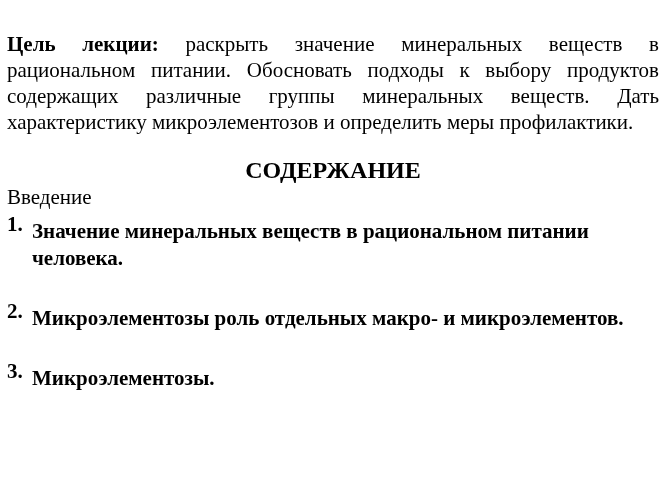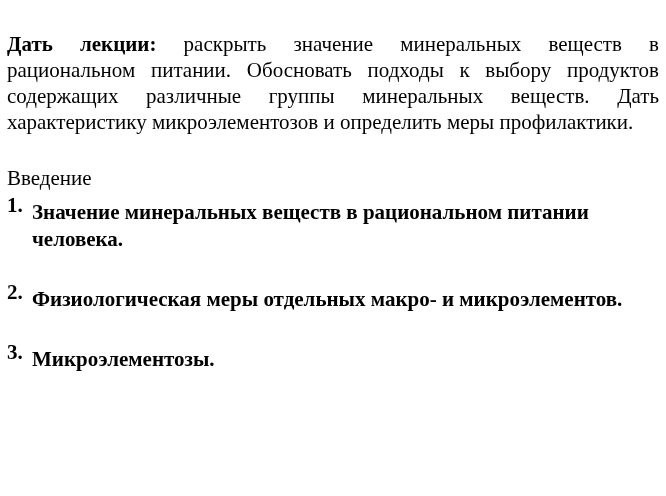--- a/index.html
+++ b/index.html
@@ -27,21 +27,20 @@
     font-weight: bold;
   }
   .contents-title {
     margin-top: 6px;
     font-size: 24px;
     line-height: 28px;
     font-weight: bold;
     text-align: center;
   }
   .toc-intro {
-    margin-top: 30px;
     font-size: 21px;
     line-height: 27px;
     font-weight: normal;
   }
   .toc-item {
     display: flex;
     font-size: 21px;
     line-height: 27px;
     font-weight: bold;
   }
@@ -59,33 +58,34 @@
     font-size: 21px;
     line-height: 27px;
     font-weight: normal;
   }
 </style>
 </head>
 <body>
 
 <div class="page">
 
-  <p class="goal-paragraph"><span class="goal-lead">Дать лекции:</span><span> раскрыть значение минеральных веществ в рациональном питании. Обосновать подходы к выбору продуктов содержащих различные группы минеральных веществ. Дать характеристику микроэлементозов и определить меры профилактики.</span></p>
+  <p class="goal-paragraph"><span class="goal-lead">Цель лекции:</span><span> раскрыть значение минеральных веществ в рациональном питании. Обосновать подходы к выбору продуктов содержащих различные группы минеральных веществ. Дать характеристику микроэлементозов и определить меры профилактики.</span></p>
 
+  <div class="contents-title">СОДЕРЖАНИЕ</div>
 
   <div class="toc-intro">Введение</div>
 
   <div class="toc-item gap-after">
     <span class="toc-num">1.</span>
     <span class="toc-text">Значение минеральных веществ в рациональном питании человека.</span>
   </div>
 
   <div class="toc-item gap-after">
     <span class="toc-num">2.</span>
-    <span class="toc-text">Физиологическая меры отдельных макро- и микроэлементов.</span>
+    <span class="toc-text">Микроэлементозы роль отдельных макро- и микроэлементов.</span>
   </div>
 
   <div class="toc-item">
     <span class="toc-num">3.</span>
     <span class="toc-text">Микроэлементозы.</span>
   </div>
 
 
 </div>
 

